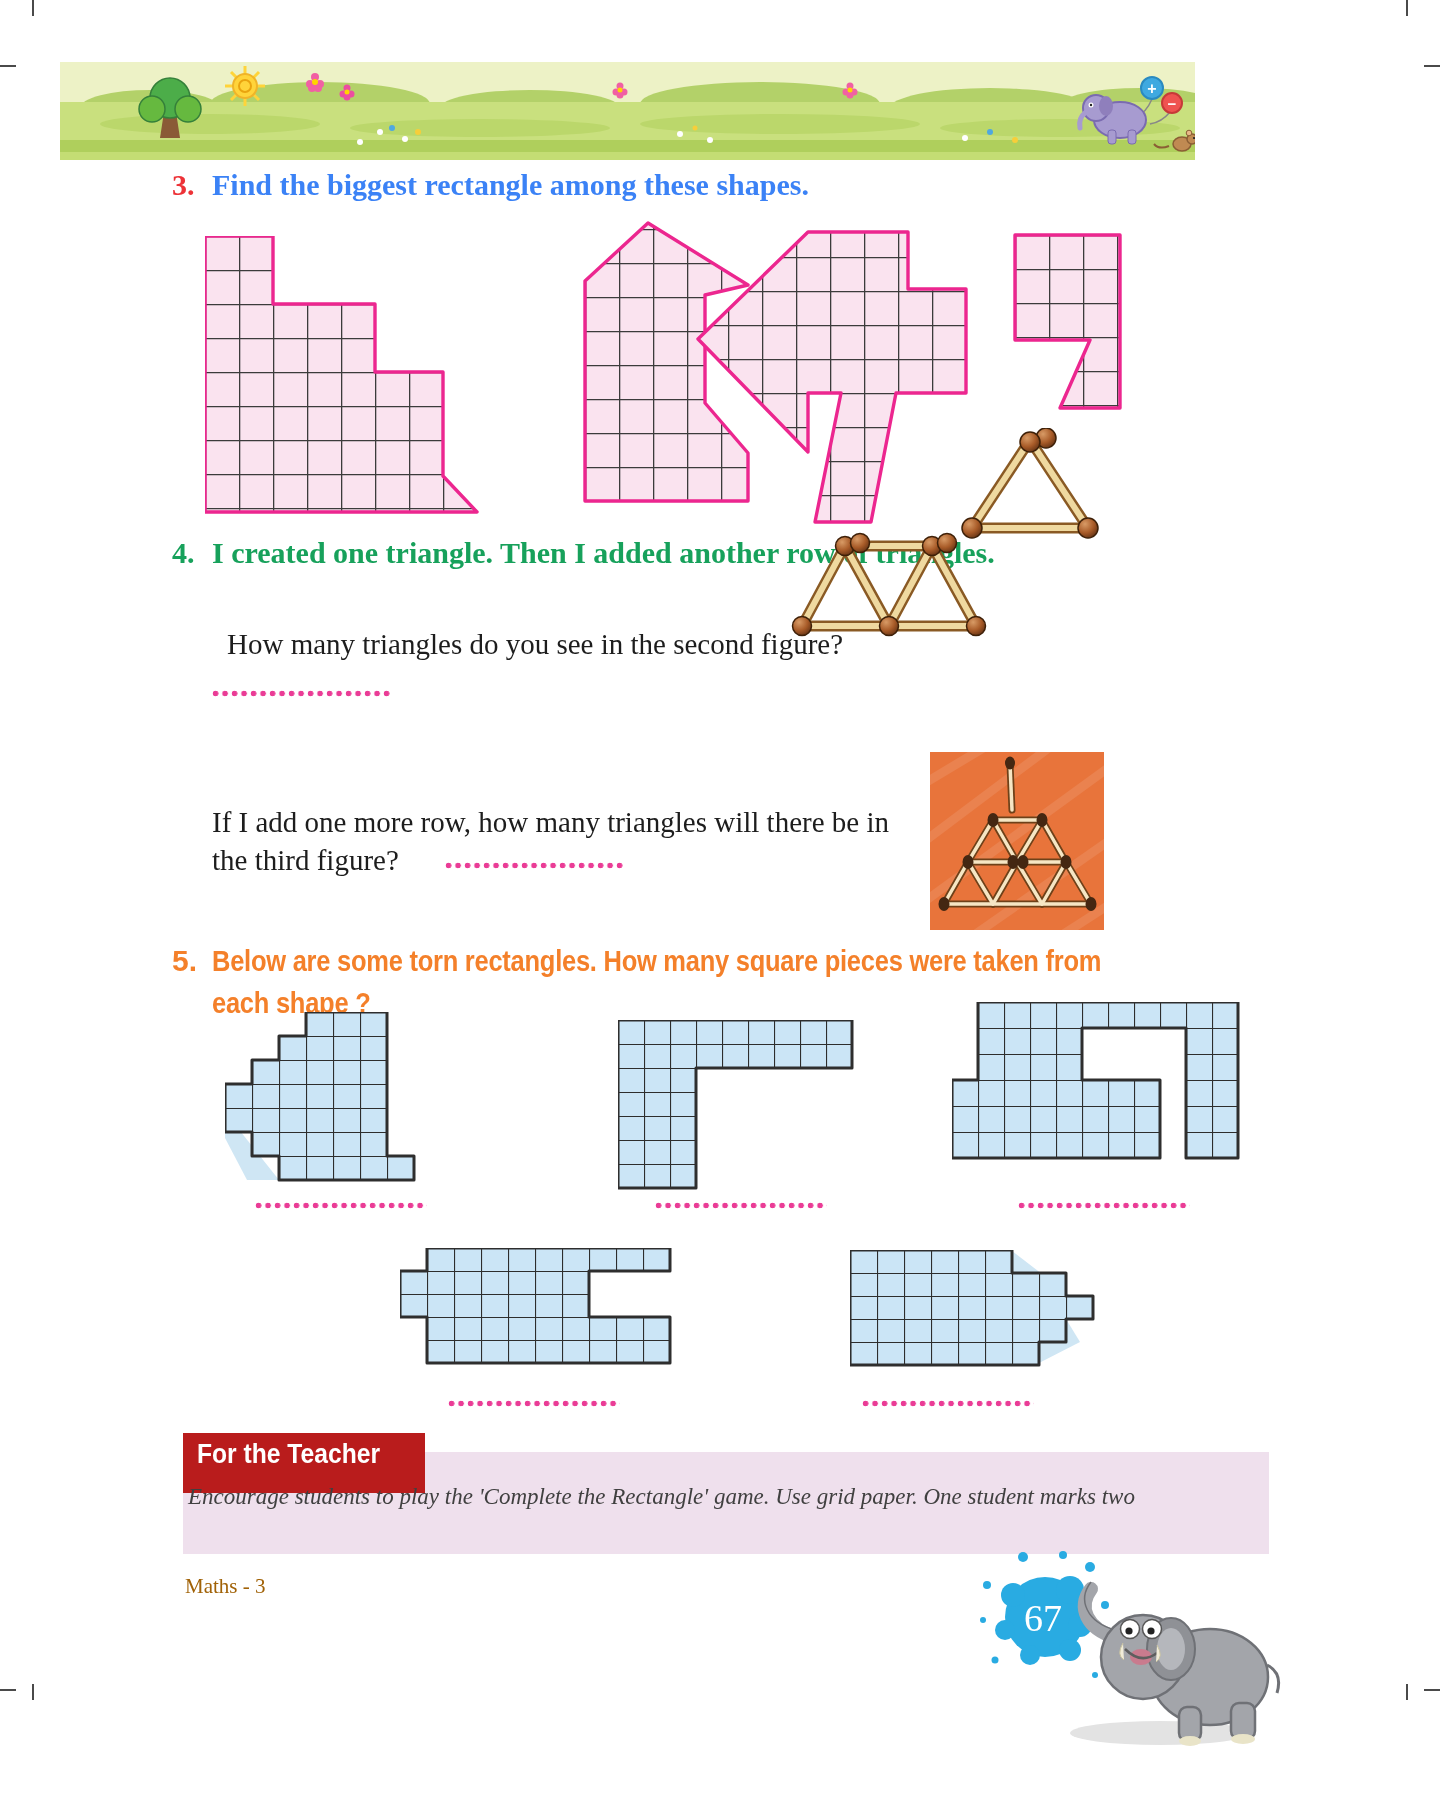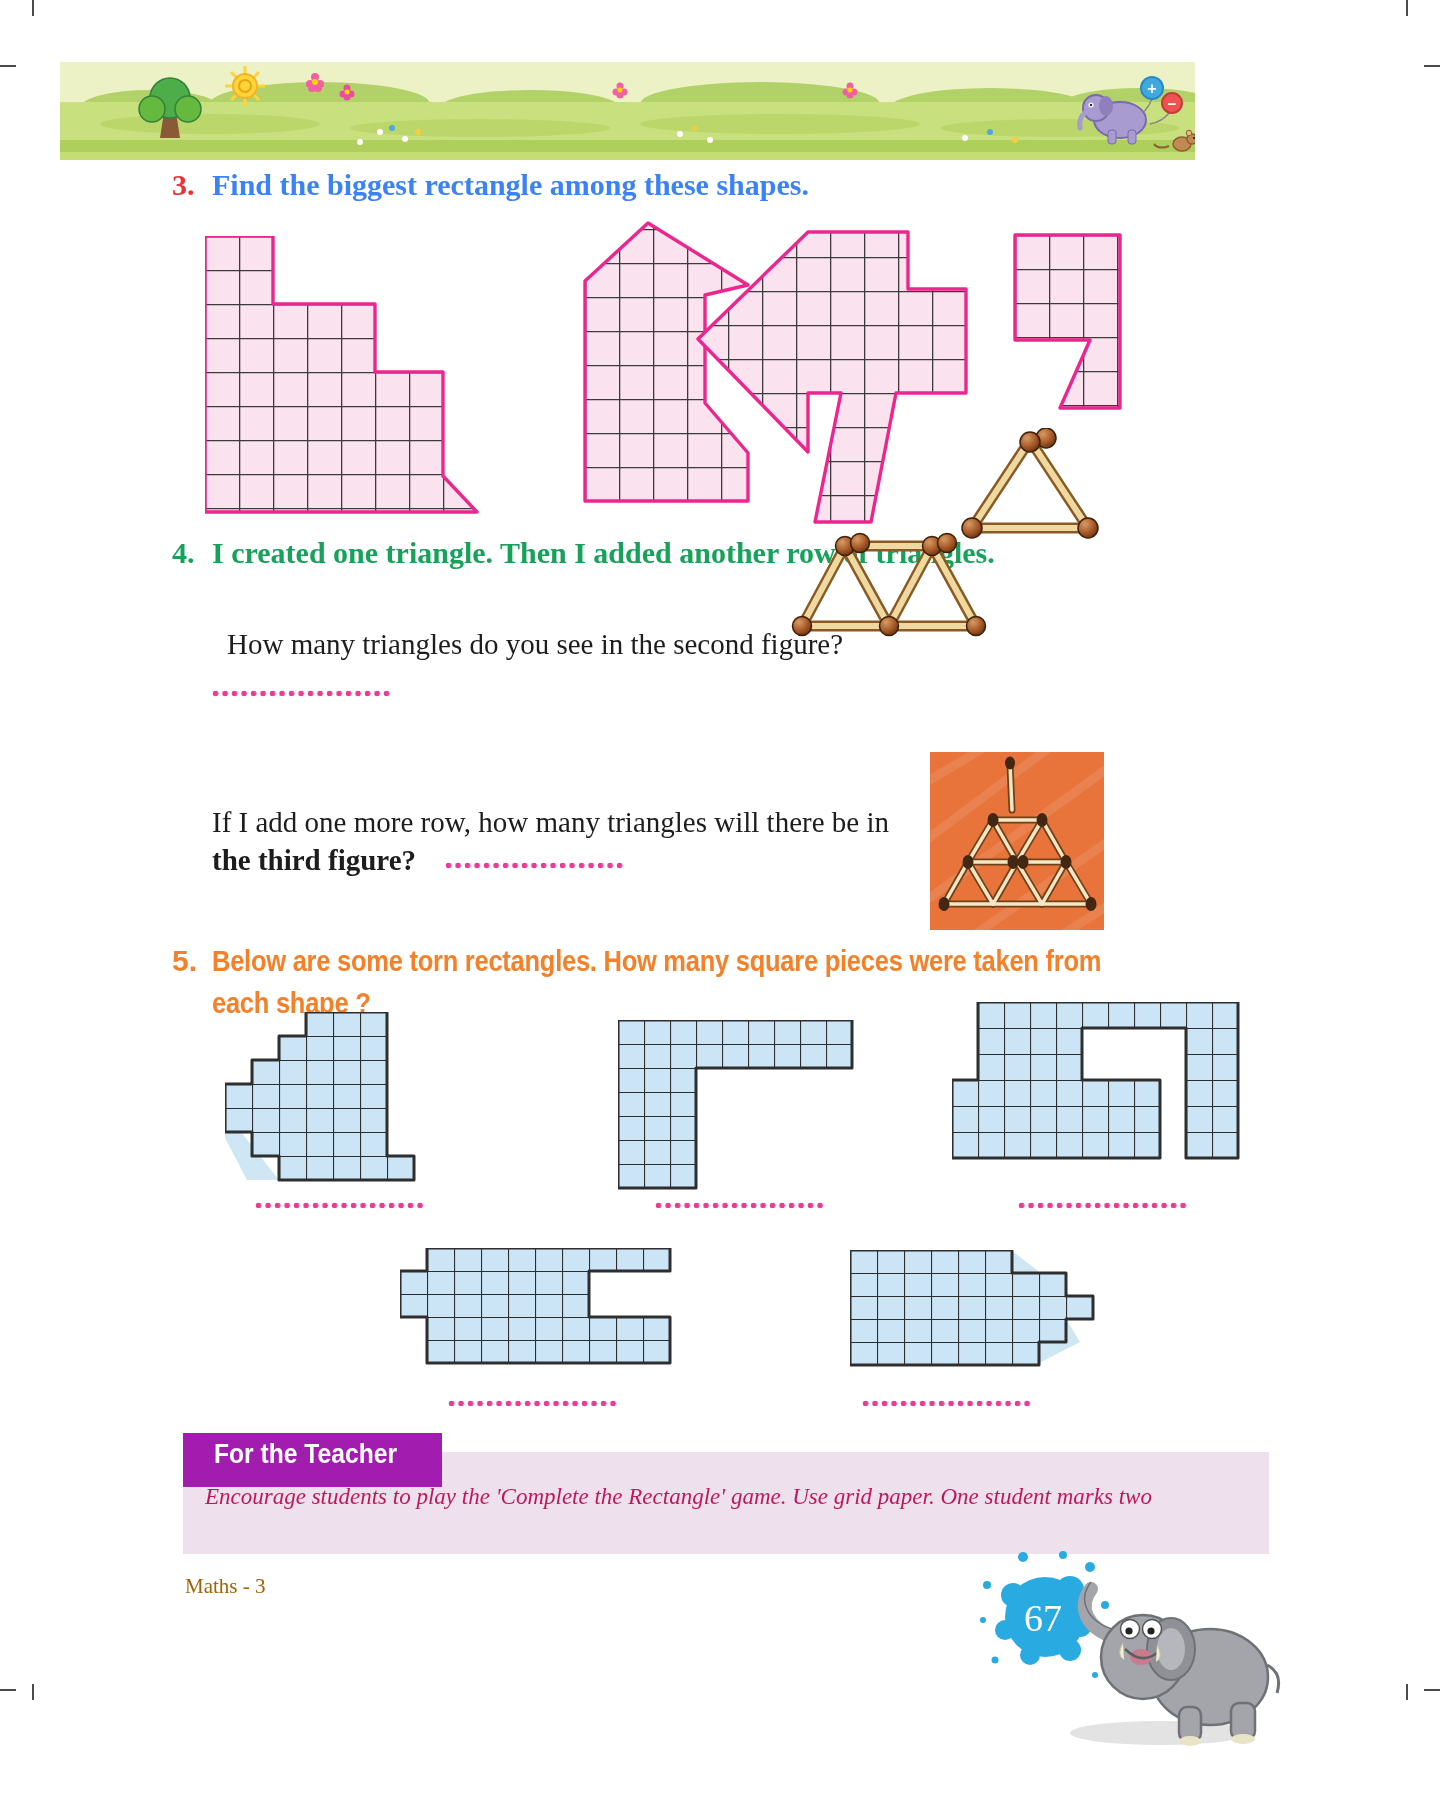--- a/index.html
+++ b/index.html
@@ -9,25 +9,25 @@
   .qnum{position:absolute;font:bold 30px "Liberation Serif",serif;}
   .qhead{position:absolute;font:bold 30px "Liberation Serif",serif;white-space:nowrap;}
   .body-line{position:absolute;font:29px "Liberation Serif",serif;color:#1d1d1d;white-space:nowrap;}
   .q5head{position:absolute;font:bold 30px "Liberation Sans",sans-serif;color:#F4802A;
           white-space:nowrap;transform:scaleX(.85);transform-origin:left top;letter-spacing:-.3px;}
   .dots{position:absolute;height:8px;
         background-image:radial-gradient(circle at 3.5px 3.5px,#EA3C96 2.6px,rgba(0,0,0,0) 3.1px);
         background-size:9.5px 8px;background-repeat:repeat-x;}
   .cropmark{position:absolute;background:#4a4a4a;}
   #teacher-panel{position:absolute;left:183px;top:1452px;width:1086px;height:102px;background:#EFE0ED;}
-  #teacher-label-box{position:absolute;left:183px;top:1433px;width:242px;height:54px;background:#a21caf;padding-left:17px;}
+  #teacher-label-box{position:absolute;left:183px;top:1433px;width:242px;height:60px;background:#b91c1c;}
   #teacher-label-box span{display:inline-block;margin:5px 0 0 14px;color:#ffffff;
         font:bold 28px "Liberation Sans",sans-serif;transform:scaleX(.88);transform-origin:left top;}
-  .teacher-line{position:absolute;left:205px;width:1040px;font:italic 23px "Liberation Serif",serif;
-        color:#be185d;text-align:justify;white-space:nowrap;}
+  .teacher-line{position:absolute;left:188px;width:1040px;font:italic 23px "Liberation Serif",serif;
+        color:#404040;text-align:justify;white-space:nowrap;}
   #footer-book{position:absolute;left:185px;top:1574px;font:21px "Liberation Serif",serif;color:#a16207;}
   svg{display:block;}
 </style>
 </head>
 <body>
 
 <div id="page">
 
   <div class="cropmark" style="left:32px;top:0;width:2px;height:16px;"></div>
   <div class="cropmark" style="left:0;top:65px;width:16px;height:2px;"></div>
@@ -260,21 +260,21 @@
         <circle cx="99" cy="96" r="9.5"></circle>
         <circle cx="186" cy="96" r="9.5"></circle>
       <circle cx="55" cy="16" r="9.5"></circle>
         <circle cx="70" cy="13" r="9.5"></circle>
       <circle cx="142" cy="16" r="9.5"></circle>
         <circle cx="157" cy="13" r="9.5"></circle>
     </g>
   </svg>
 
   <div class="body-line" style="left:212px;top:806px;">If I add one more row, how many triangles will there be in</div>
-  <div class="body-line" style="left:212px;top:844px;font-weight:bold;">the third figure?</div>
+  <div class="body-line" style="left:212px;top:844px;">the third figure?</div>
   <div class="dots" style="left:445px;top:862px;width:180px;"></div>
 
   <svg class="abs" style="left:930px;top:752px;" width="174" height="178" viewBox="0 0 174 178">
     <rect x="0" y="0" width="174" height="178" fill="#E8743B"></rect>
     <g stroke="rgba(255,255,255,0.10)" stroke-width="9">
       <line x1="-20" y1="40" x2="80" y2="-20"></line>
         <line x1="-20" y1="100" x2="140" y2="-20"></line>
       <line x1="-20" y1="160" x2="200" y2="0"></line>
         <line x1="20" y1="200" x2="220" y2="60"></line>
         <line x1="90" y1="210" x2="230" y2="120"></line>

